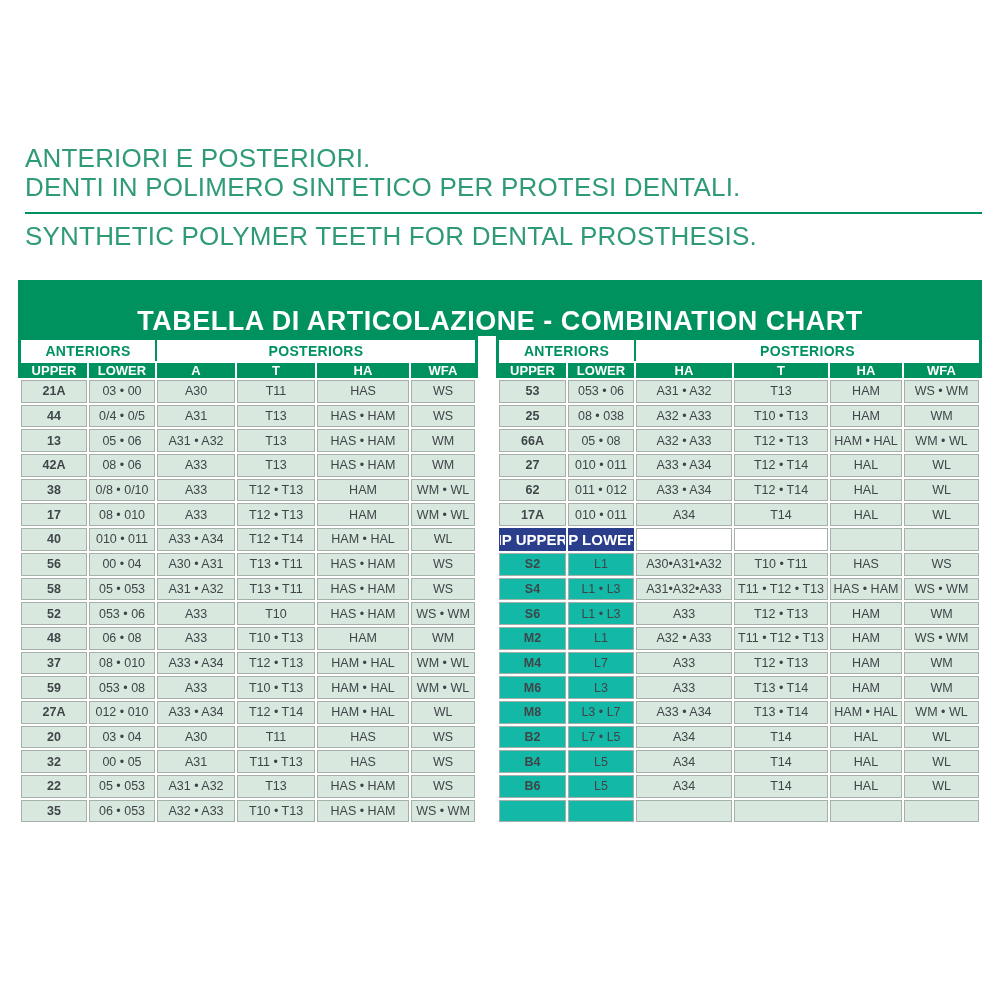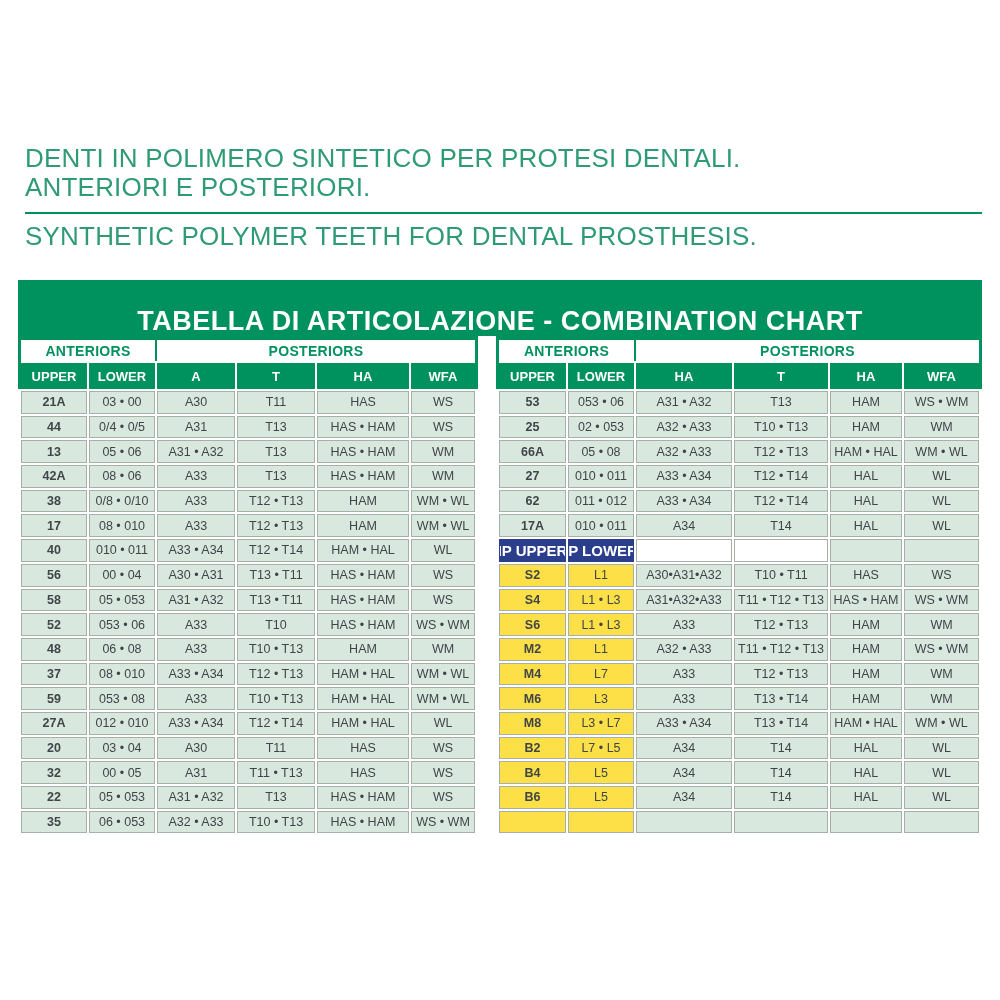--- a/index.html
+++ b/index.html
@@ -35,44 +35,44 @@
   .group-row { height:21px; }
   .gcell {
     background:#ffffff; color:#00925e; font-weight:bold; font-size:14px;
     display:flex; align-items:center; justify-content:center; letter-spacing:0.3px;
   }
   .span2 { grid-column:1/3; }
   .span4 { grid-column:3/7;text-align:right; }
 
   .colhead-row { background:#ffffff; padding-top:2px; }
   .hcell {
-    height:26px; background:#00925e; color:#ffffff; font-weight:bold; font-size:13px;
+    height:15px; background:#00925e; color:#ffffff; font-weight:bold; font-size:13px;
     display:flex; align-items:center; justify-content:center;
   }
 
   .body-wrap { background:#ffffff; padding:0 3px 3px 3px; }
   .data-row { height:22.7px; margin-top:2px; }
   .cell {
     background:#d9e8de; border:1px solid #a7afa9; color:#3f4549; font-size:12.5px;
     display:flex; align-items:center; justify-content:center; white-space:nowrap; overflow:hidden;
   }
   .data-row .cell:first-child { font-weight:bold; }
-  .cell.blue  { background:#fde047; }
+  .cell.blue  { background:#14b8a6; }
   .cell.navy  { background:#2b3e8c; border-color:#2b3e8c; color:#fff; font-weight:bold; font-size:15px; }
   .cell.white-cell { background:#ffffff; }
 </style>
 </head>
 <body>
 
 <div class="page">
 
   <div class="intro">
     <div>
+      <span class="hline">ANTERIORI E POSTERIORI.</span>
       <span class="hline">DENTI IN POLIMERO SINTETICO PER PROTESI DENTALI.</span>
-      <span class="hline">ANTERIORI E POSTERIORI.</span>
     </div>
     <hr class="divider">
     <div>
       <span class="hline">SYNTHETIC POLYMER TEETH FOR DENTAL PROSTHESIS.</span>
     </div>
   </div>
 
   <div class="chart">
     <div class="banner">
       <span>TABELLA DI ARTICOLAZIONE - COMBINATION CHART</span>
@@ -261,21 +261,21 @@
             <div class="grid data-row">
     <div class="cell">53</div>
     <div class="cell">053 • 06</div>
     <div class="cell">A31 • A32</div>
     <div class="cell">T13</div>
     <div class="cell">HAM</div>
     <div class="cell">WS • WM</div>
   </div>
             <div class="grid data-row">
     <div class="cell">25</div>
-    <div class="cell">02 • 053</div>
+    <div class="cell">08 • 038</div>
     <div class="cell">A32 • A33</div>
     <div class="cell">T10 • T13</div>
     <div class="cell">HAM</div>
     <div class="cell">WM</div>
   </div>
             <div class="grid data-row">
     <div class="cell">66A</div>
     <div class="cell">05 • 08</div>
     <div class="cell">A32 • A33</div>
     <div class="cell">T12 • T13</div>

